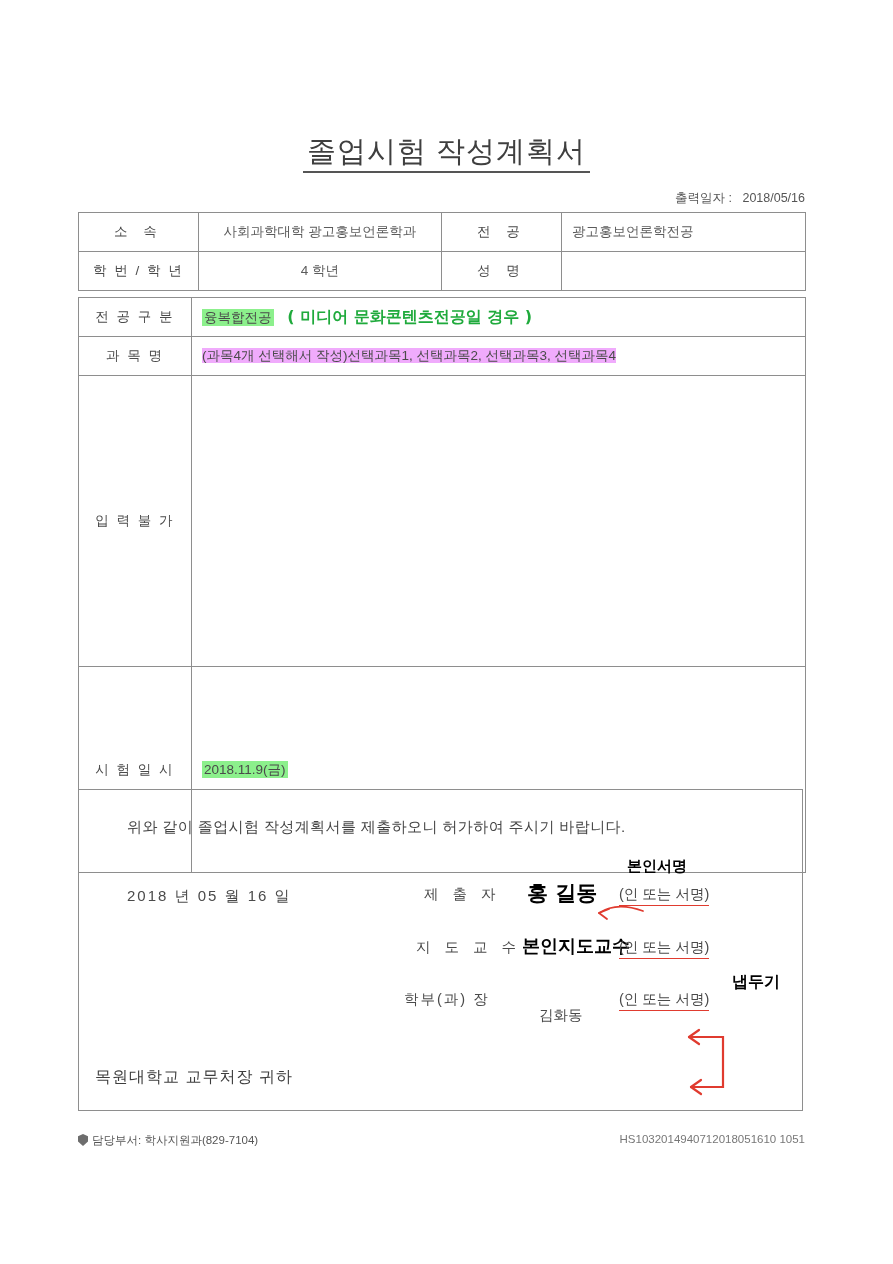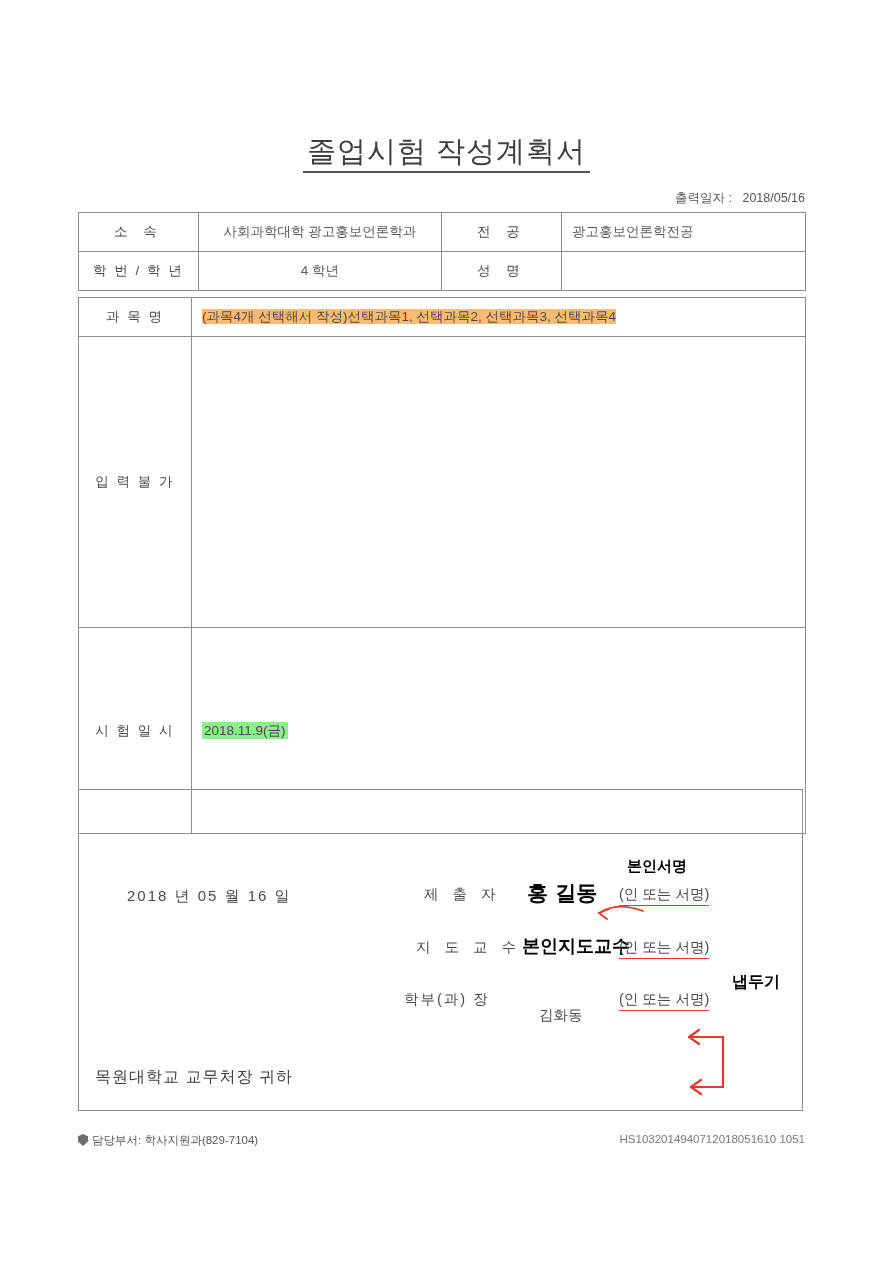--- a/index.html
+++ b/index.html
@@ -72,21 +72,21 @@
   .ctr { text-align: center; margin-top: 12px; }
 
   #table-top { left: 78px; top: 212px; width: 727px; }
   #table-main { left: 78px; top: 297px; width: 727px; }
 
   
   .hl {
     background: #8cf08c;
     padding: 1px 2px;
   }
-  .hl-soft { background: #fdba74; }
+  .hl-soft { background: #f0abfc; }
 
   
   .hand-green {
     color: #1faa3c;
     font-family: "DejaVu Sans", sans-serif;
     font-size: 16px;
     font-weight: bold;
   }
   .hand-red {
     color: #000000;
@@ -200,20 +200,27 @@
     </tr>
   </tbody>
     </table>
 
   <table class="tbl" id="table-main">
     <colgroup>
       <col style="width:113px">
       <col style="width:614px">
     </colgroup>
     <tbody>
+        <tr>
+      <td class="lbl lbl-tight">전 공 구 분</td>
+      <td>
+        <span class="hl">융복합전공</span>
+        <span class="hand-green" style="margin-left:10px;">( 미디어 문화콘텐츠전공일 경우 )</span>
+      </td>
+    </tr>
     <tr>
       <td class="lbl lbl-tight">과    목    명</td>
       <td>
         <span class="hl-soft">(과목4개 선택해서 작성)선택과목1, 선택과목2, 선택과목3, 선택과목4</span>
       </td>
     </tr>
     <tr>
       <td class="lbl lbl-tight ctr" style="height:290px;">입 력 불 가</td>
       <td style="height:290px;"></td>
     </tr>
@@ -221,20 +228,21 @@
       <td class="lbl lbl-tight ctr" style="height:205px;">시 험 일 시</td>
       <td style="height:205px; vertical-align:middle;">
         <span class="hl">2018.11.9(금)</span>
       </td>
     </tr>
   </tbody>
     </table>
 
   <div id="statement-box">
 
+    <div class="stmt-line">위와 같이 졸업시험 작성계획서를 제출하오니 허가하여 주시기 바랍니다.</div>
 
     <div class="date-line">2018 년   05 월   16 일</div>
 
     <div class="sig-row" style="left:0; top:95px; width:100%;">
       <span class="sig-label" style="left:345px; top:0;">제  출  자</span>
       <span class="hand-red" style="position:absolute; left:448px; top:-6px; font-size:21px;">홍 길동</span>
       <span class="hand-red" style="position:absolute; left:548px; top:-28px; font-size:15px;">본인서명</span>
       <span class="sig-seal underline-red" style="left:540px; top:0;">(인 또는 서명)</span>
     </div>
 

